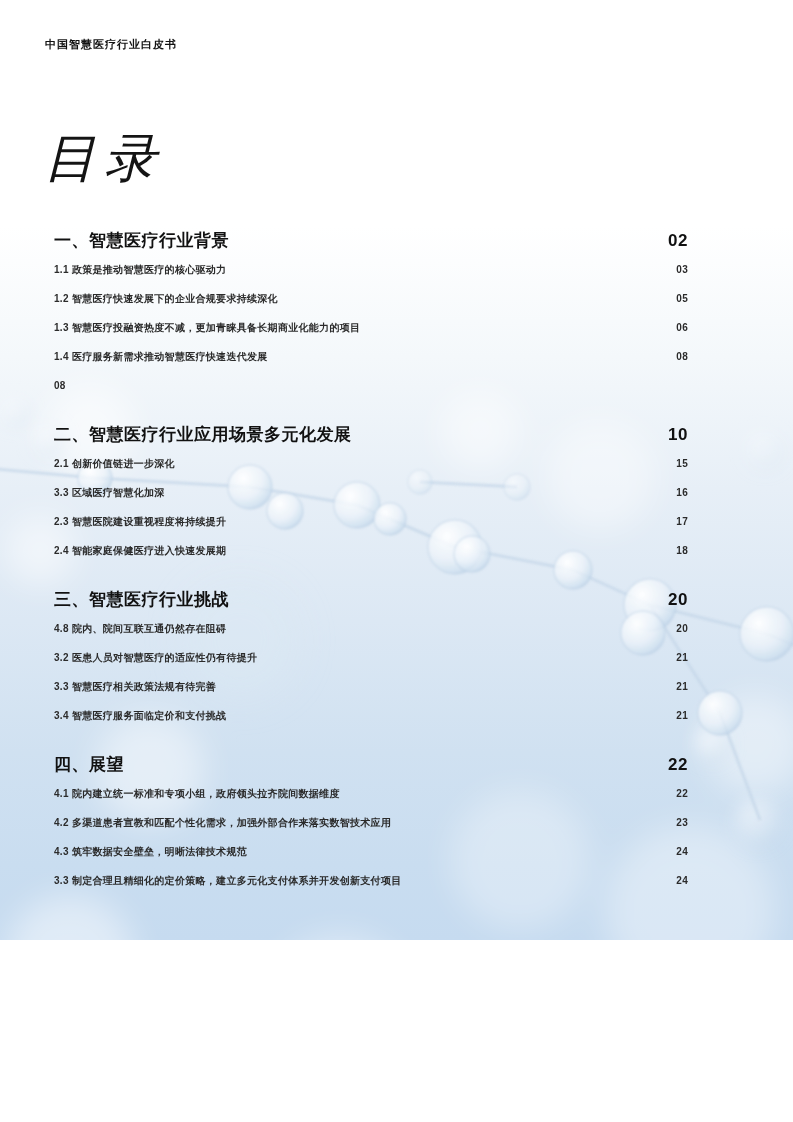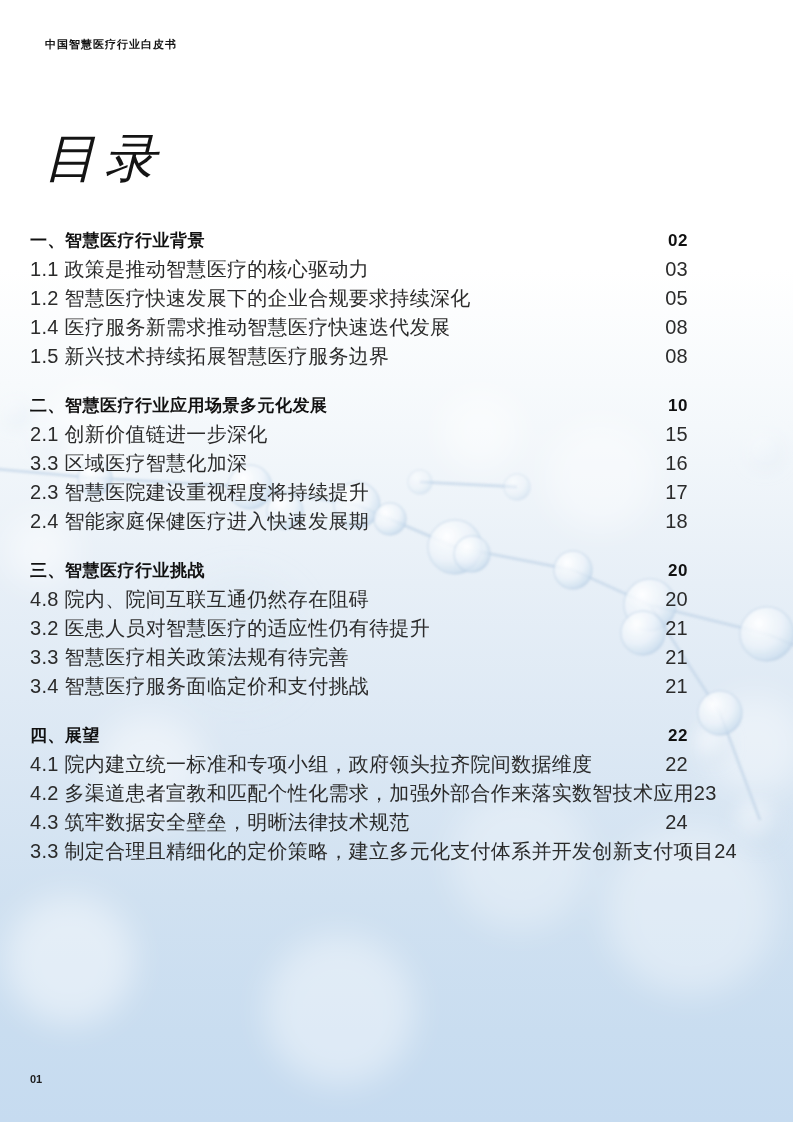--- a/index.html
+++ b/index.html
@@ -2,21 +2,21 @@
 <html><head>
 <meta charset="utf-8">
 <style>
   * { margin: 0; padding: 0; box-sizing: border-box; }
   html, body { background: #ffffff; }
   body { font-family: "Liberation Sans", "DejaVu Sans", sans-serif; }
 
   .page {
     position: relative;
     width: 793px;
-    height: 1122px;
+    height: 940px;
     overflow: hidden;
     background: linear-gradient(180deg,
       #ffffff 0%, #ffffff 24%,
       #f4f8fb 38%, #e7eff7 52%,
       #dce8f4 66%, #d0e1f1 80%,
       #c9ddf0 92%, #c6dbf0 100%);
     padding-left: 28px;
   }
 
   .bg-art {
@@ -41,21 +41,21 @@
     font-size: 52px;
     font-weight: 300;
     letter-spacing: 8px;
     color: #141414;
     line-height: 1.1;
     font-style: italic;
   }
 
   .toc {
     position: absolute;
-    left: 30px;
+    left: 54px;
     right: 105px;
     top: 226px;
   }
 
   .row {
     height: 29px;
     display: flex;
     justify-content: space-between;
     align-items: center;
   }
@@ -64,22 +64,22 @@
   .toc .row.sec:first-child { margin-top: 0; }
 
   .sec .label, .sec .pagenum {
     font-size: 17px;
     font-weight: 700;
     color: #111111;
     letter-spacing: 0.5px;
   }
 
   .item .label, .item .pagenum {
-    font-size: 20px;
-    font-weight: 400;
+    font-size: 10px;
+    font-weight: 700;
     color: #2b2b2b;
     letter-spacing: 0.3px;
   }
 
   .pagenum { white-space: nowrap; }
   .label { white-space: nowrap; }
 
   .doc-footer {
     position: absolute;
     left: 30px; top: 1073px;
@@ -178,25 +178,28 @@
     </div>
     <div class="row item">
       <span class="label">1.1 政策是推动智慧医疗的核心驱动力</span>
       <span class="pagenum">03</span>
     </div>
     <div class="row item">
       <span class="label">1.2 智慧医疗快速发展下的企业合规要求持续深化</span>
       <span class="pagenum">05</span>
     </div>
     <div class="row item">
+      <span class="label">1.3 智慧医疗投融资热度不减，更加青睐具备长期商业化能力的项目</span>
+      <span class="pagenum">06</span>
+    </div>
+    <div class="row item">
       <span class="label">1.4 医疗服务新需求推动智慧医疗快速迭代发展</span>
       <span class="pagenum">08</span>
     </div>
     <div class="row item">
-      <span class="label">1.5 新兴技术持续拓展智慧医疗服务边界</span>
       <span class="pagenum">08</span>
     </div>
 
     <div class="row sec">
       <span class="label">二、智慧医疗行业应用场景多元化发展</span>
       <span class="pagenum">10</span>
     </div>
     <div class="row item">
       <span class="label">2.1 创新价值链进一步深化</span>
       <span class="pagenum">15</span>

